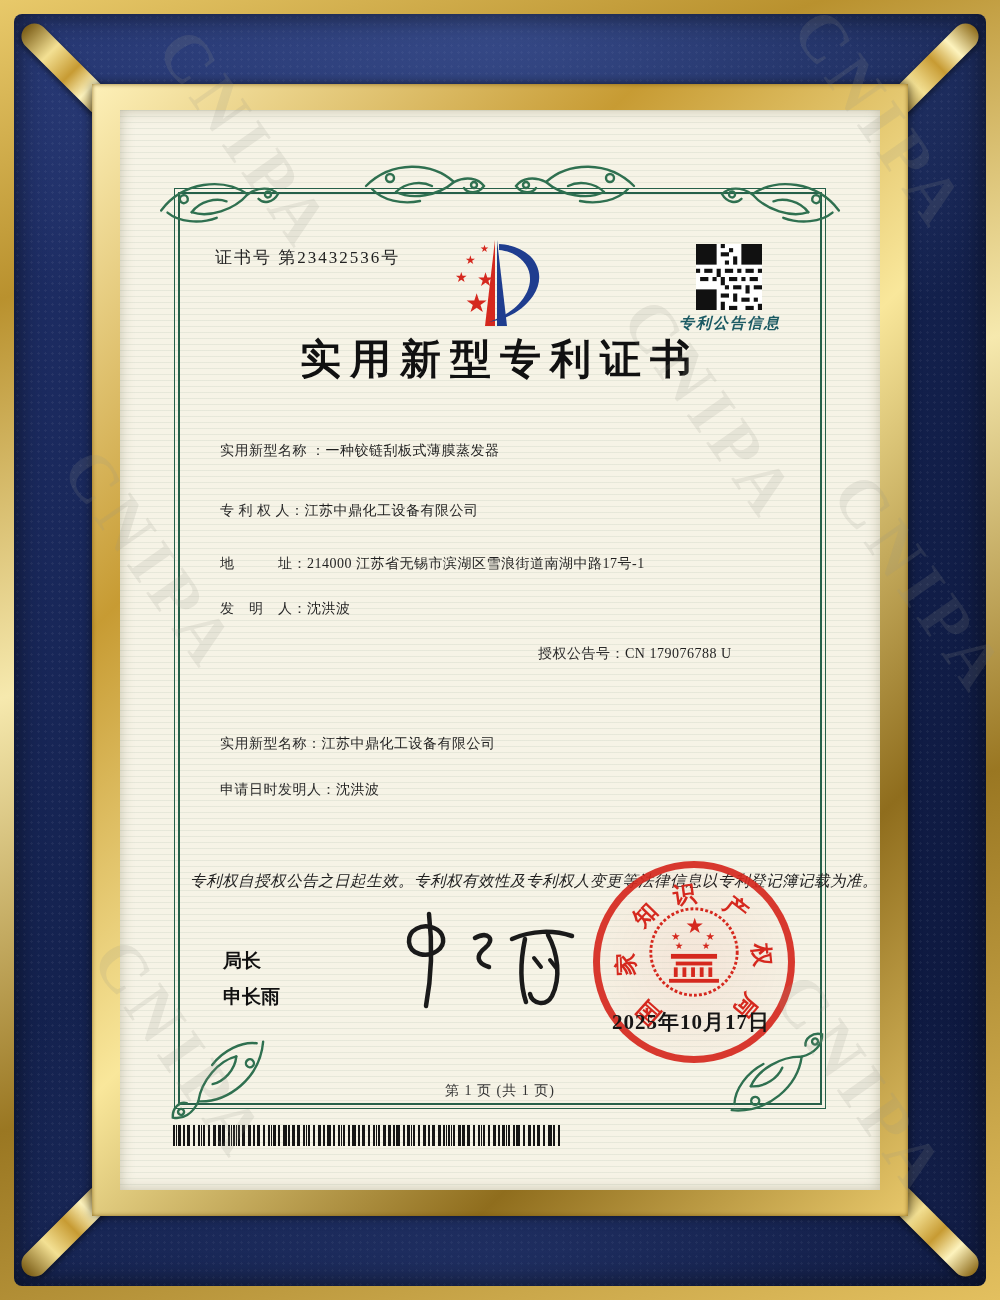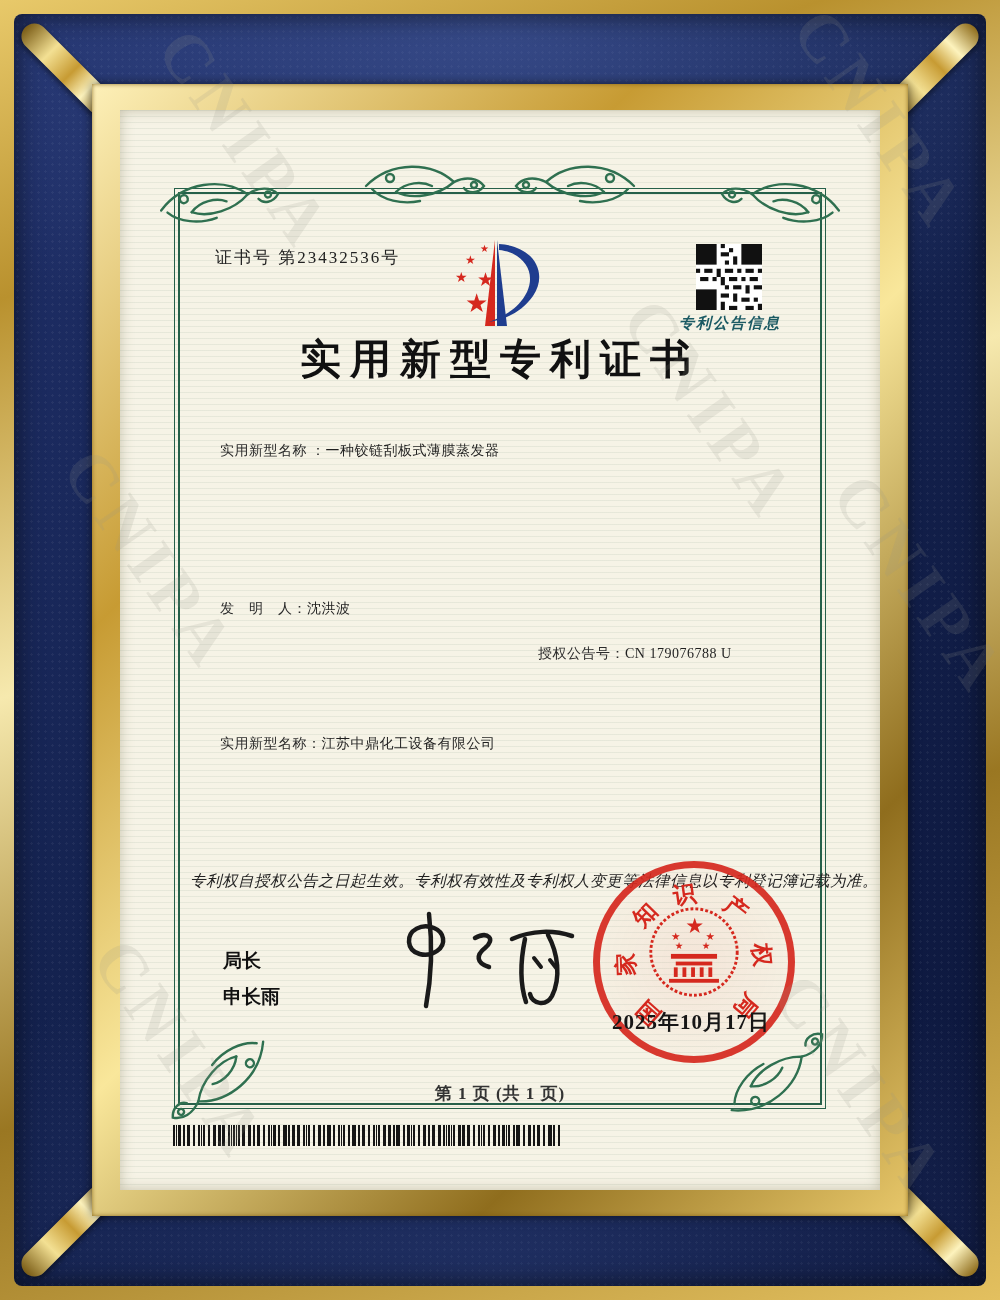--- a/index.html
+++ b/index.html
@@ -37,21 +37,21 @@
   .title{left:0;right:0;top:222px;text-align:center;font-size:41px;font-weight:bold;
     letter-spacing:9px;color:#111;}
   .row{left:100px;font-size:14px;letter-spacing:.5px;white-space:nowrap;margin-top:20px;}
   .row .lab{color:#2b2b2b;}
   .row .val{color:#1f1f1f;}
   .col2{left:418px;}
   .statement{left:70px;right:70px;text-align:center;font-size:15.5px;font-style:italic;
     color:#222;letter-spacing:.5px;white-space:nowrap;}
   .signer{left:103px;font-family:"Liberation Sans","DejaVu Sans",sans-serif;
     font-weight:bold;font-size:19px;color:#111;}
-  .footerpage{left:0;right:0;top:972px;text-align:center;font-size:17px;color:#333;letter-spacing:1px;font-weight:bold;}
+  .footerpage{left:0;right:0;top:972px;text-align:center;font-size:14px;color:#333;letter-spacing:1px;}
   
   .logo{position:absolute;left:305px;top:124px;width:140px;height:98px;}
   
   .qr{position:absolute;left:576px;top:134px;width:66px;height:66px;background:#fff;}
   .qr svg{display:block;}
   .qrlabel{left:547px;top:204px;width:126px;text-align:center;font-size:15px;font-style:italic;
     color:#1b5a63;letter-spacing:2px;font-weight:bold;}
   
   .sig{position:absolute;left:252px;top:798px;width:235px;height:108px;}
   
@@ -203,28 +203,37 @@
         </g>
       </svg>
     </div>
     <div class="txt qrlabel">专利公告信息</div>
 
     <div class="txt title">实用新型专利证书</div>
 
     <div class="txt row" style="top:312px">
       <span class="lab">实用新型名称 ：</span><span class="val">一种铰链刮板式薄膜蒸发器</span>
     </div>
+    <div class="txt row" style="top:372px">
+      <span class="lab">专 利 权 人：</span><span class="val">江苏中鼎化工设备有限公司</span>
+    </div>
+    <div class="txt row" style="top:425px">
+      <span class="lab">地　　　址：</span><span class="val">214000 江苏省无锡市滨湖区雪浪街道南湖中路17号-1</span>
+    </div>
     <div class="txt row" style="top:470px">
       <span class="lab">发　明　人：</span><span class="val">沈洪波</span>
     </div>
     <div class="txt row col2" style="top:515px">
       <span class="lab">授权公告号：</span><span class="val">CN 179076788 U</span>
     </div>
     <div class="txt row" style="top:605px">
       <span class="lab">实用新型名称：</span><span class="val">江苏中鼎化工设备有限公司</span>
+    </div>
+    <div class="txt row" style="top:651px">
+      <span class="lab">申请日时发明人：</span><span class="val">沈洪波</span>
     </div>
 
     <div class="txt statement" style="top:761px">专利权自授权公告之日起生效。专利权有效性及专利权人变更等法律信息以专利登记簿记载为准。</div>
 
     <div class="txt signer" style="top:838px">局长</div>
     <div class="txt signer" style="top:874px">申长雨</div>
 
     <div class="sig">
       <svg width="235" height="108" viewBox="0 0 235 108" fill="none" stroke="#1a1a1a" stroke-width="4.5" stroke-linecap="round">
         <path d="M62,20 C50,15 36,22 37,34 C38,47 55,50 65,43 C75,36 72,24 62,20 Z"></path>

